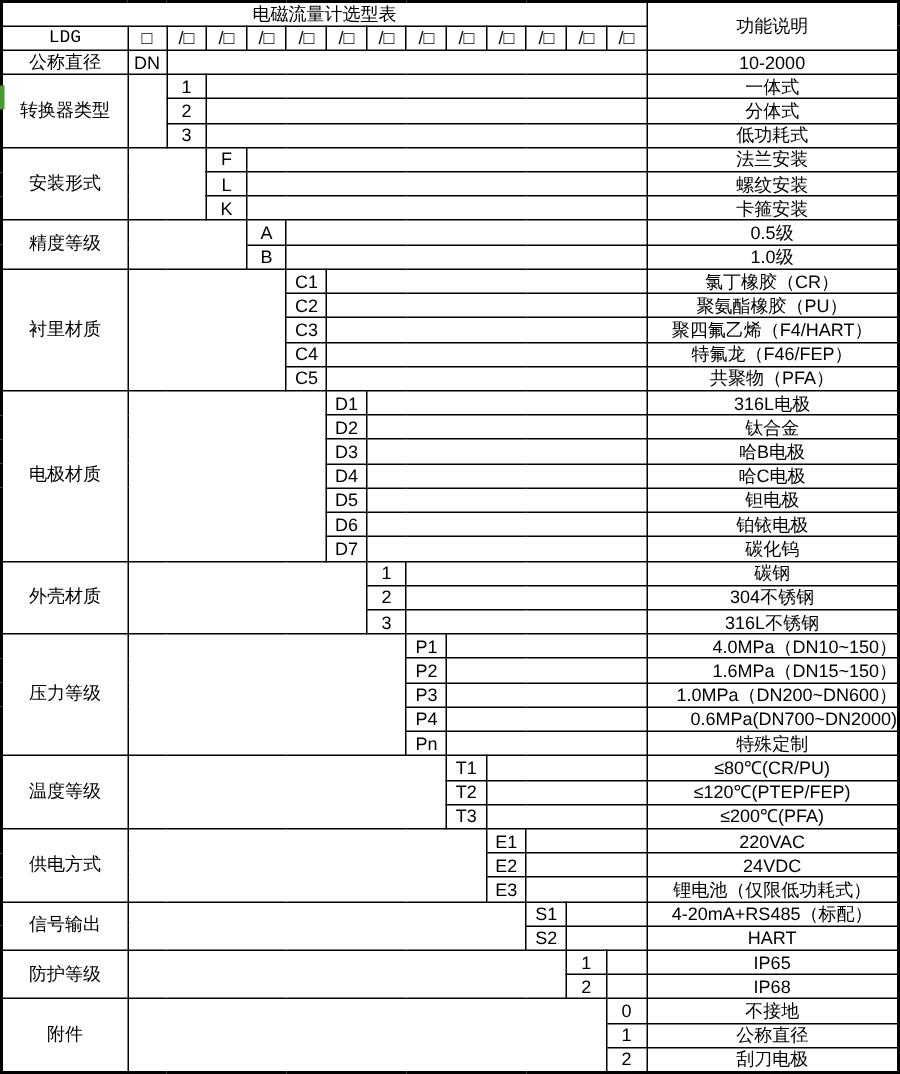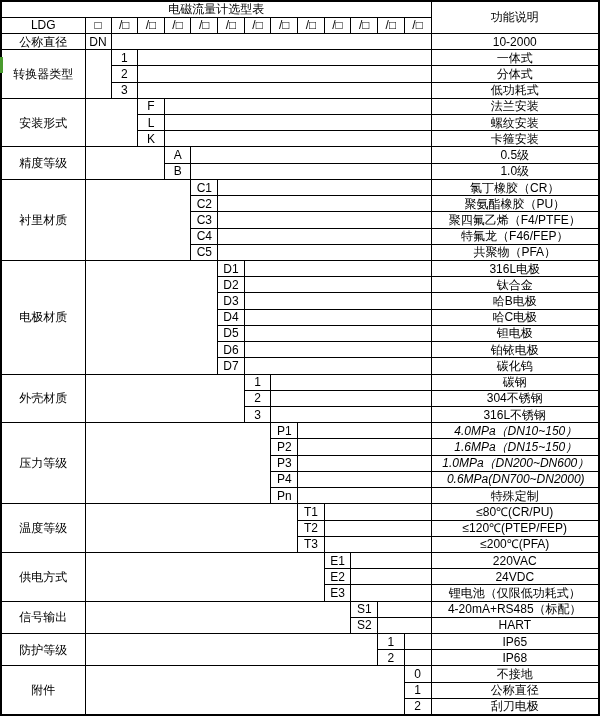--- a/index.html
+++ b/index.html
@@ -17,24 +17,24 @@
   table.sel td {
     border:1px solid #000;
     padding:0;
     font-size:12px; line-height:1;
     color:#000;
     text-align:center; vertical-align:middle;
     overflow:hidden; white-space:nowrap;
   }
   td.title { font-size:13px; font-weight:normal; }
   td.desc-header { font-size:13px; }
-  td.label { text-align:left; padding-left:3px; }
+  td.label { text-align:left; padding-left:3px;font-family:Liberation Mono, monospace; }
   td.label.center { text-align:center; padding-left:0;margin-left:30px; }
   td.dn { text-align:left; padding-left:2px;margin-top:25px; }
-  td.desc.left { text-align:center; padding-left:2px;font-style:italic; }
+  td.desc.left { text-align:right; padding-left:2px; }
   td.fill { background:#fff; }
   .artifact {
     position:absolute; left:0; top:57px; width:3px; height:16px;
     background:#4a9b2f; pointer-events:none;
   }
 </style>
 </head>
 <body>
 
 <div class="artifact"></div>
@@ -138,21 +138,21 @@
         <td class="desc">氯丁橡胶（CR）</td>
       </tr>
       <tr>
         <td>C2</td>
         <td class="fill" colspan="8"></td>
         <td class="desc">聚氨酯橡胶（PU）</td>
       </tr>
       <tr>
         <td>C3</td>
         <td class="fill" colspan="8"></td>
-        <td class="desc">聚四氟乙烯（F4/PTFE）</td>
+        <td class="desc">聚四氟乙烯（F4/HART）</td>
       </tr>
       <tr>
         <td>C4</td>
         <td class="fill" colspan="8"></td>
         <td class="desc">特氟龙（F46/FEP）</td>
       </tr>
       <tr>
         <td>C5</td>
         <td class="fill" colspan="8"></td>
         <td class="desc">共聚物（PFA）</td>

